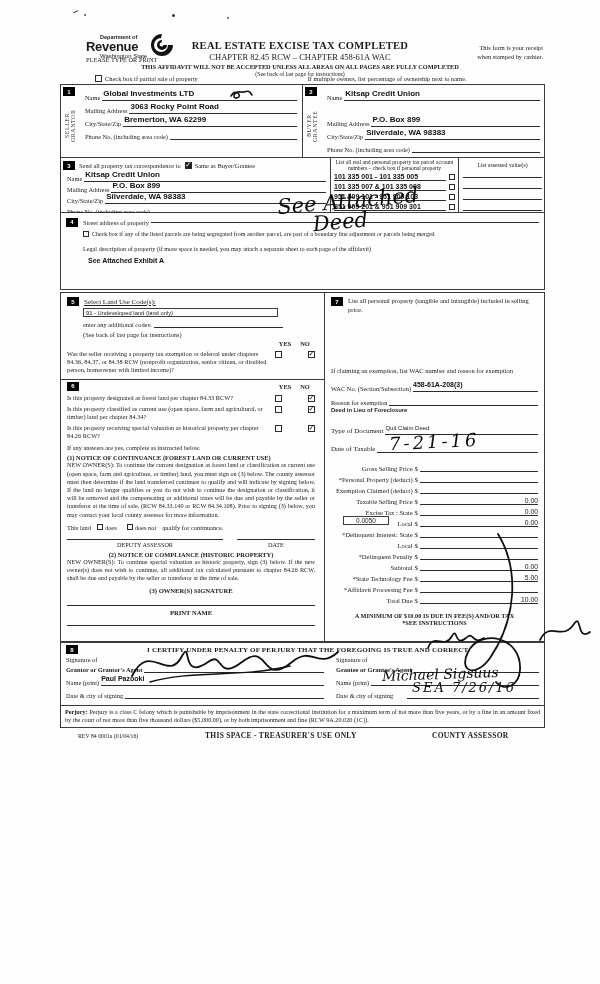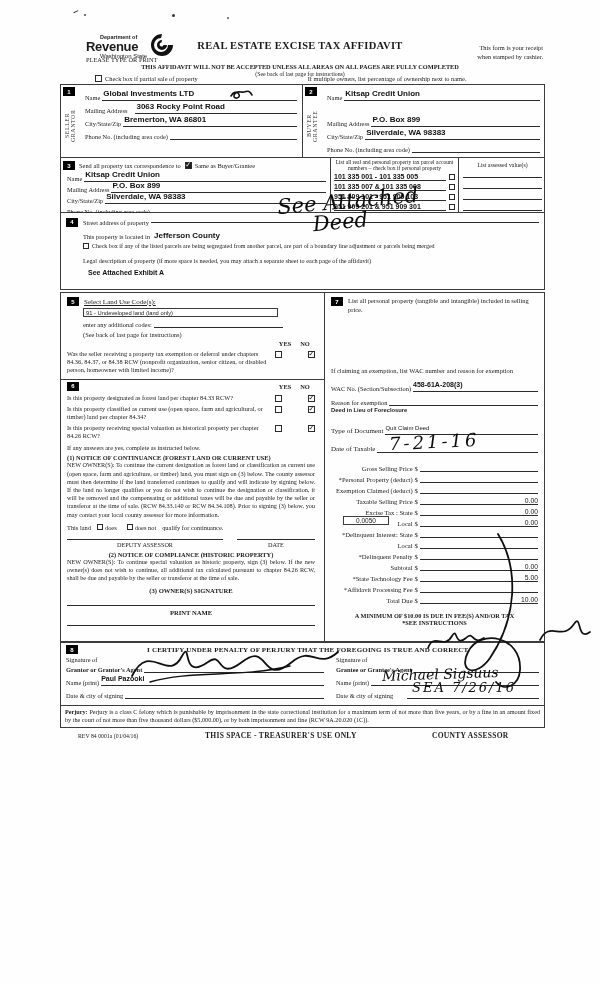--- a/index.html
+++ b/index.html
@@ -53,21 +53,22 @@
       <div style="font-size:5.5px;font-weight:bold;padding-left:14px;">Department of</div>
       <div style="font-size:13px;font-weight:bold;letter-spacing:-0.3px;line-height:1;">Revenue</div>
       <div style="font-size:6px;padding-left:14px;">Washington State</div>
     </div>
     <svg width="26" height="26" viewBox="0 0 26 26" style="margin-left:2px;margin-top:-2px;">
       <path d="M13,2 A11,11 0 1 0 24,13 L19,13 A7,7 0 1 1 12,6 Z" fill="#111"></path>
       <path d="M13,8 A5,5 0 1 0 18,13 L14.5,13 A2,2 0 1 1 12.5,10.5 Z" fill="#111"></path>
     </svg>
   </div>
 
-  <div class="abs ctr b serif" style="left:150px;top:40px;width:300px;font-size:10.5px;letter-spacing:0.3px;">REAL ESTATE EXCISE TAX AFFIDAVIT</div>
+  <div class="abs ctr b serif" style="left:150px;top:40px;width:300px;font-size:10.5px;letter-spacing:0.3px;">REAL ESTATE EXCISE TAX COMPLETED</div>
+  <div class="abs ctr serif" style="left:150px;top:52px;width:300px;font-size:8.5px;">CHAPTER 82.45 RCW – CHAPTER 458-61A WAC</div>
   <div class="abs ctr b" style="left:60px;top:63px;width:480px;font-size:6.3px;">THIS AFFIDAVIT WILL NOT BE ACCEPTED UNLESS ALL AREAS ON ALL PAGES ARE FULLY COMPLETED</div>
   <div class="abs ctr" style="left:60px;top:70.5px;width:480px;font-size:5.8px;">(See back of last page for instructions)</div>
 
   <div class="abs rt" style="left:425px;top:44px;width:118px;font-size:6.4px;line-height:1.35;">
     <div>This form is your receipt</div>
     <div>when stamped by cashier.</div>
   </div>
   <div class="abs" style="left:86px;top:56px;font-size:6.4px;">PLEASE TYPE OR PRINT</div>
 
   <div class="abs row" style="left:95px;top:75px;width:450px;align-items:center;">
@@ -81,27 +82,27 @@
       <span class="secno abs" style="left:2px;top:2px;">1</span>
       <div class="abs" style="left:3px;top:13px;height:56px;display:flex;">
         <span class="vert">SELLER</span>
         <span class="vert">GRANTOR</span>
       </div>
       <div class="abs" style="left:24px;top:3px;width:212px;">
         <div class="row" style="height:13px;">
           <span class="lbl">Name</span>
           <span class="fill"><span class="val">Global Investments LTD</span></span>
         </div>
-        <div class="row" style="height:13px;gap:6px;">
+        <div class="row" style="height:13px;">
           <span class="lbl">Mailing Address</span>
           <span class="fill"><span class="val">3063 Rocky Point Road</span></span>
         </div>
         <div class="row" style="height:13px;">
           <span class="lbl">City/State/Zip</span>
-          <span class="fill"><span class="val">Bremerton, WA  86801</span></span>
+          <span class="fill"><span class="val">Bremerton, WA  62299</span></span>
         </div>
         <div class="row" style="height:13px;">
           <span class="lbl">Phone No. (including area code)</span>
           <span class="fill"></span>
         </div>
       </div>
     </div>
     <div class="abs" style="left:242px;top:0;width:243px;height:74px;">
       <span class="secno abs" style="left:2px;top:2px;">2</span>
       <div class="abs" style="left:3px;top:13px;height:56px;display:flex;">
@@ -183,24 +184,20 @@
       <div style="border-bottom:0.5px solid #2b2b2b;height:10px;"></div>
       <div style="border-bottom:0.5px solid #2b2b2b;height:10px;"></div>
     </div>
   </div>
 
   <div class="abs box" style="left:60px;top:213px;width:485px;height:77px;border-top:none;padding:3px 5px;">
     <div class="row" style="height:12px;align-items:center;">
       <span class="secno">4</span>
       <span class="lbl" style="margin-left:5px;">Street address of property</span>
       <span class="fill"></span>
-    </div>
-    <div class="row" style="height:12px;margin-left:17px;">
-      <span class="lbl">This property is located in</span>
-      <span class="val" style="margin-left:3px;">Jefferson County</span>
     </div>
     <div class="row" style="height:12px;margin-left:17px;align-items:center;">
       <span class="cb" style="width:6px;height:6px;"></span>
       <span style="margin-left:3px;font-size:6px;">Check box if any of the listed parcels are being segregated from another parcel, are part of a boundary line adjustment or parcels being merged</span>
     </div>
     <div class="row" style="height:12px;margin-left:17px;">
       <span style="font-size:6.2px;">Legal description of property (if more space is needed, you may attach a separate sheet to each page of the affidavit)</span>
     </div>
     <div class="row" style="height:12px;margin-left:22px;">
       <span class="val7">See Attached Exhibit A</span>

